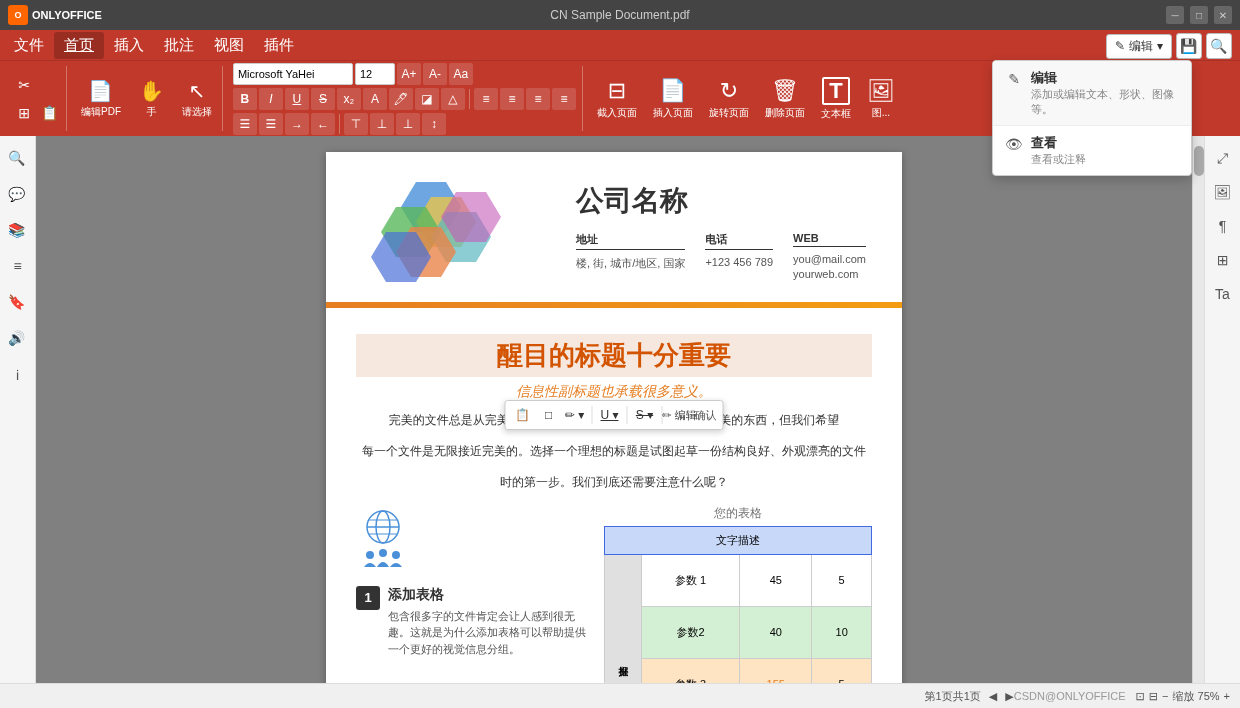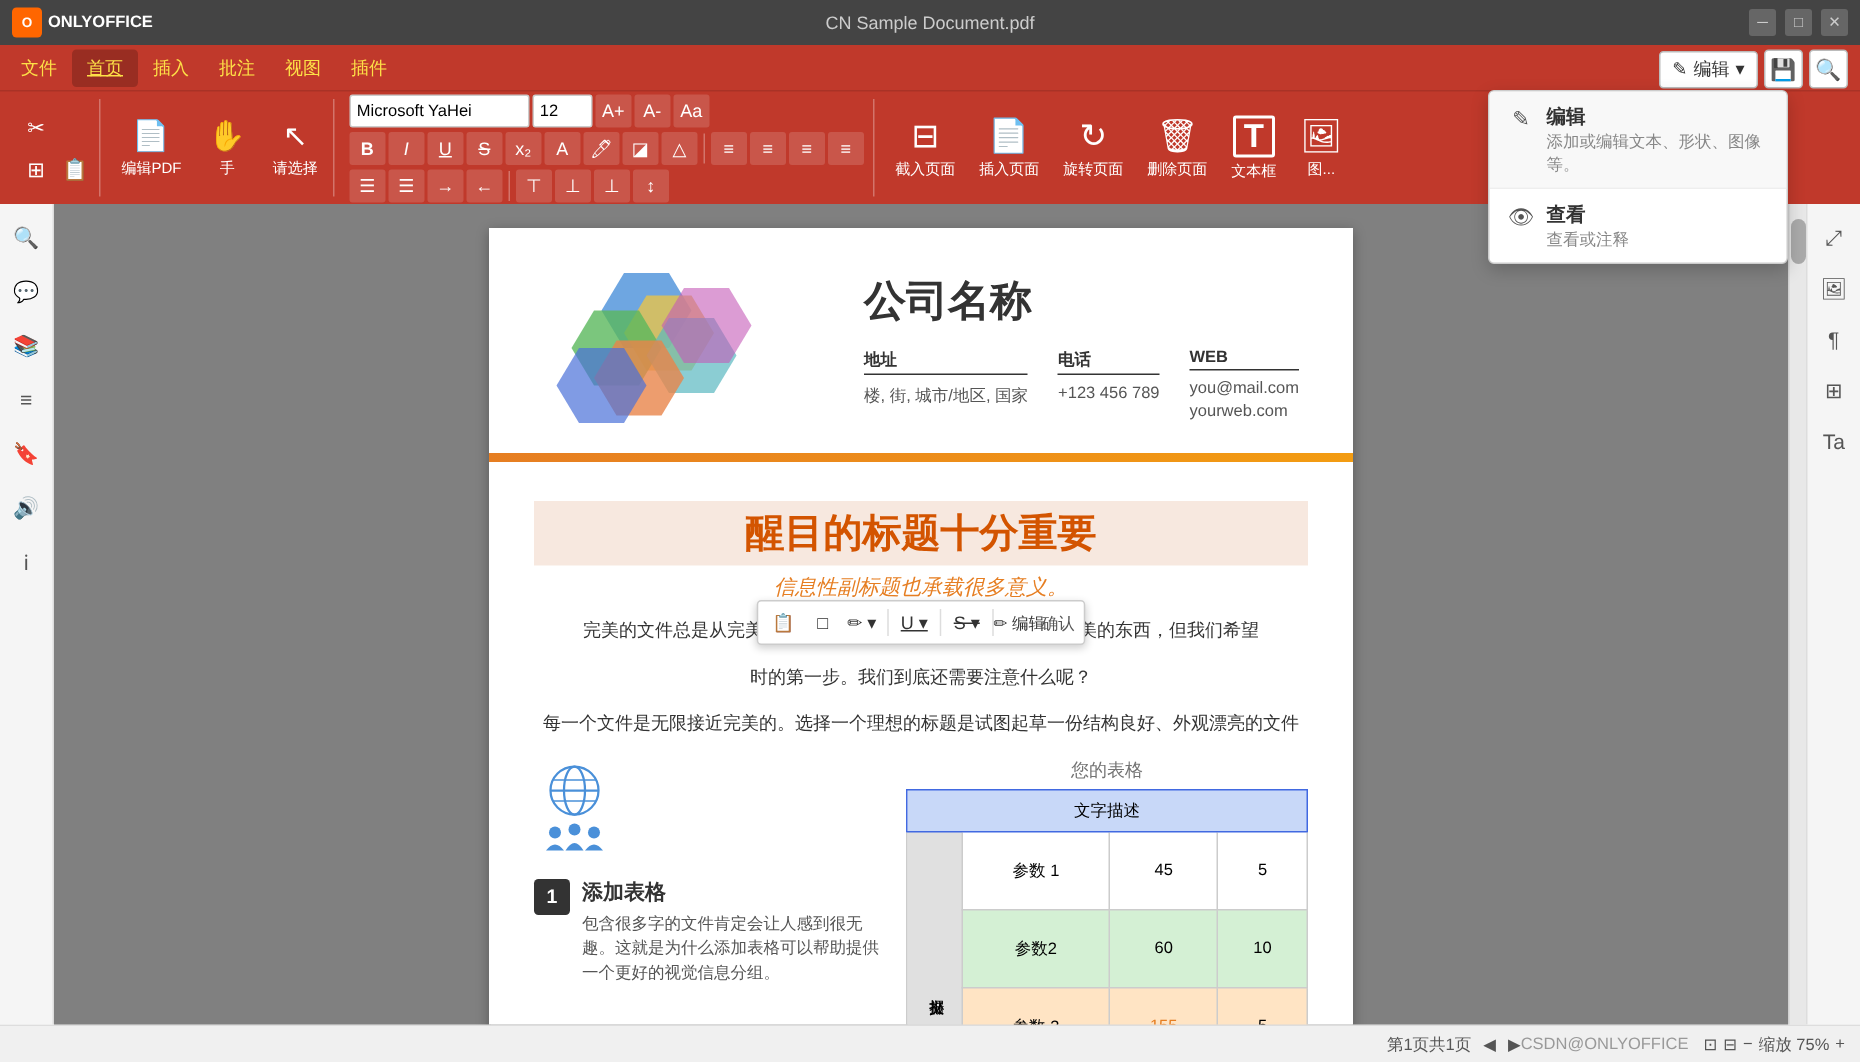--- a/index.html
+++ b/index.html
@@ -60,24 +60,24 @@
     
     .menu-bar {
       height: 30px;
       background: #c0392b;
       display: flex;
       align-items: center;
       padding: 0 4px;
     }
     .menu-item {
       padding: 4px 10px;
-      color: #fde047;
+      color: #ffffff;
       cursor: pointer;
       border-radius: 3px;
-      font-size: 12px;
+      font-size: 15px;
     }
     .menu-item.active-tab {
       background: rgba(0,0,0,0.2);
       text-decoration: underline;
     }
 
     
     .toolbar {
       height: 76px;
       background: #c0392b;
@@ -677,22 +677,22 @@
           <div class="inline-separator"></div>
           <div class="inline-btn" style="text-decoration:line-through;">S ▾</div>
           <div class="inline-separator"></div>
           <div class="inline-btn" style="font-size:11px;">✏ 编辑</div>
           <div class="inline-btn" style="font-size:11px; color:#555;">确认</div>
         </div>
 
         <div class="doc-headline">醒目的标题十分重要</div>
         <div class="doc-subheadline">信息性副标题也承载很多意义。</div>
         <div class="doc-body-text">完美的文件总是从完美的标题开始的。虽然世界上没有100%完美的东西，但我们希望</div>
+        <div class="doc-body-text">每一个文件是无限接近完美的。选择一个理想的标题是试图起草一份结构良好、外观漂亮的文件</div>
         <div class="doc-body-text">时的第一步。我们到底还需要注意什么呢？</div>
-        <div class="doc-body-text">每一个文件是无限接近完美的。选择一个理想的标题是试图起草一份结构良好、外观漂亮的文件</div>
 
         <div class="table-section">
 
           <div class="table-left">
 
             <div style="display:flex; gap:8px; align-items:flex-start; margin-bottom:8px;">
               <svg width="55" height="65" viewBox="0 0 55 65">
 
                 <circle cx="27" cy="22" r="16" fill="none" stroke="#4a90d9" stroke-width="1.5"></circle>
                 <ellipse cx="27" cy="22" rx="7" ry="16" fill="none" stroke="#4a90d9" stroke-width="1.5"></ellipse>
@@ -727,21 +727,21 @@
               </thead>
               <tbody>
                 <tr>
                   <td class="row-label" rowspan="4" style="font-size:10px; writing-mode:vertical-rl; width:30px;">报据补义</td>
                   <td>参数 1</td>
                   <td>45</td>
                   <td>5</td>
                 </tr>
                 <tr class="row-highlight-green">
                   <td>参数2</td>
-                  <td>60</td>
+                  <td>40</td>
                   <td>10</td>
                 </tr>
                 <tr class="row-highlight-orange">
                   <td>参数 3</td>
                   <td class="link-style">155</td>
                   <td>5</td>
                 </tr>
                 <tr>
                   <td>参数 4</td>
                   <td>35</td>

